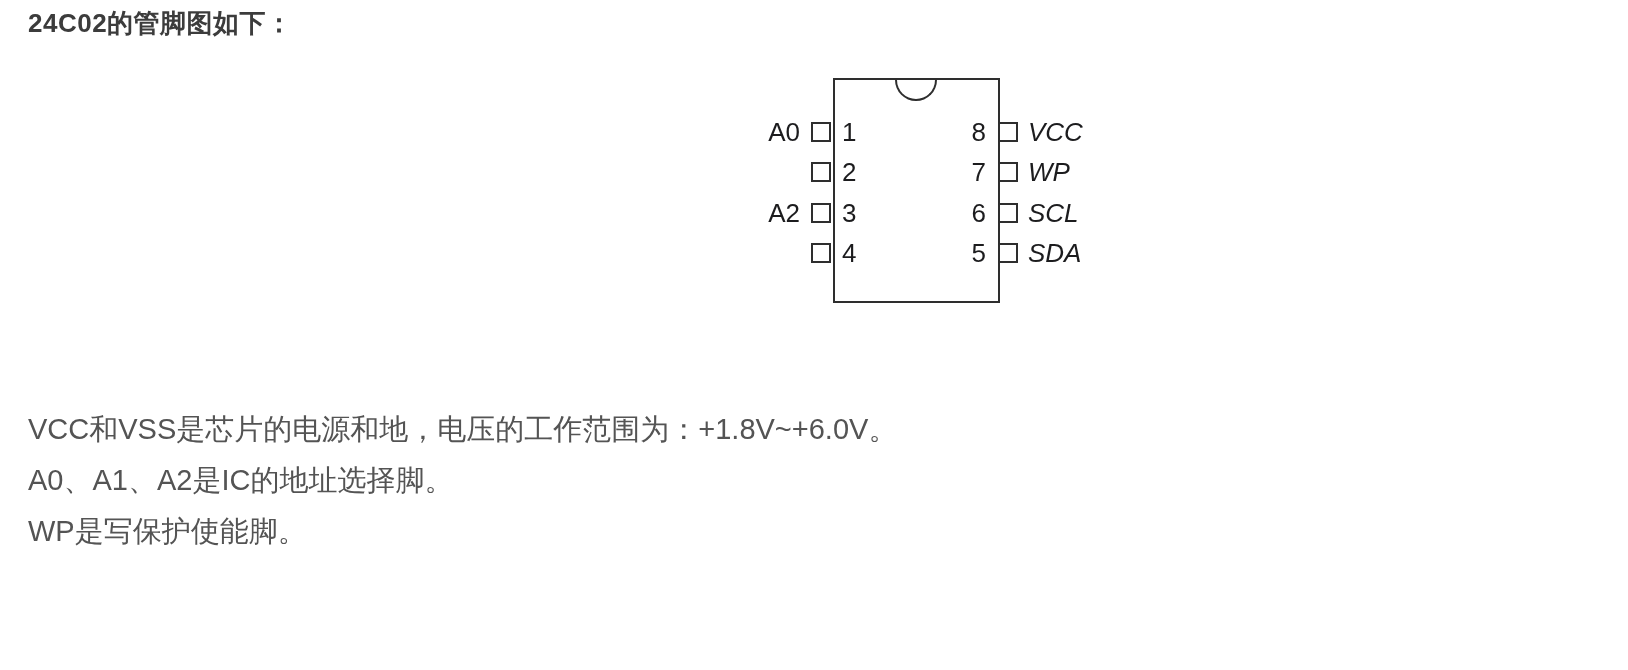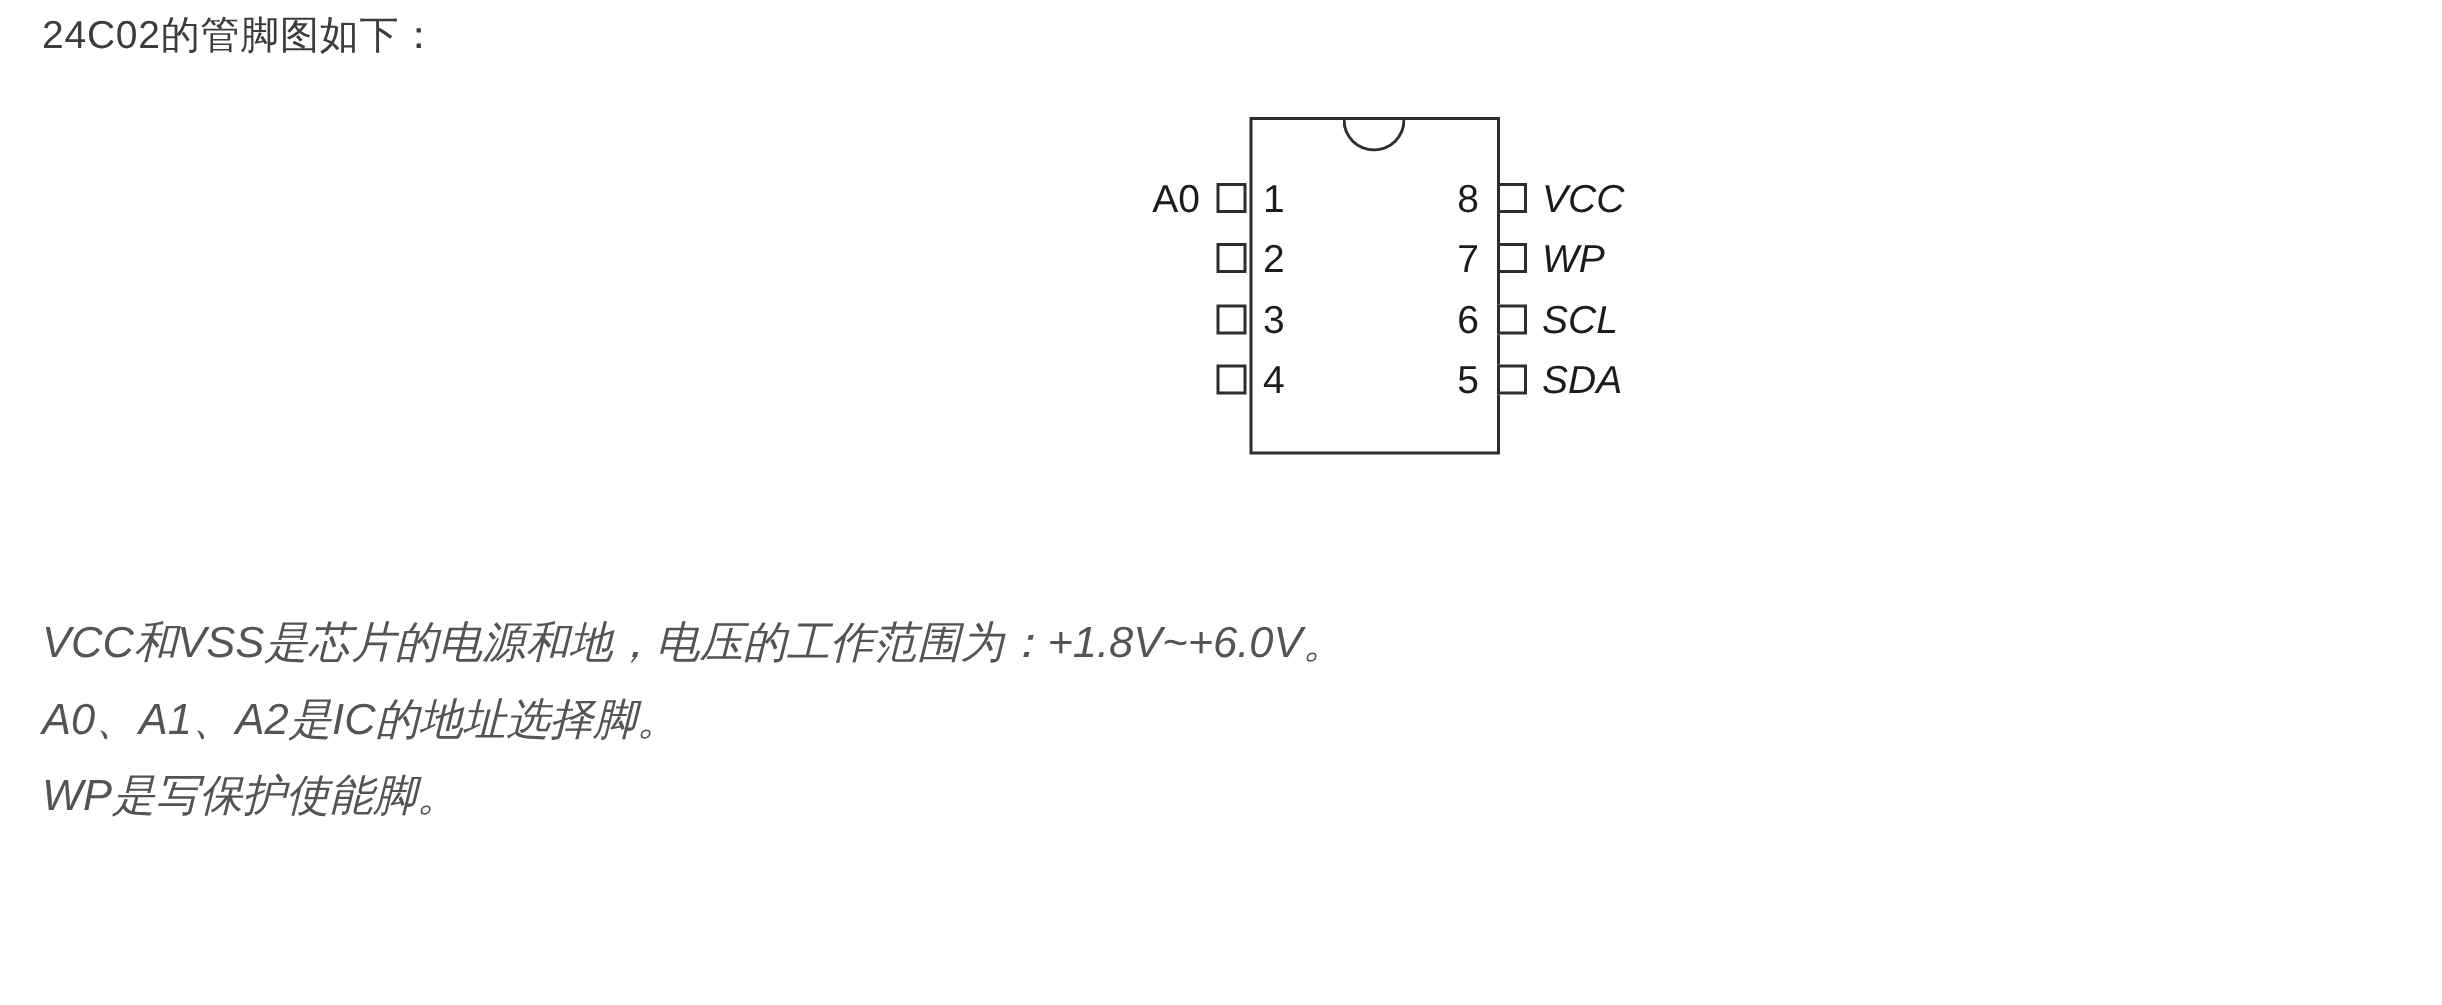--- a/index.html
+++ b/index.html
@@ -9,21 +9,21 @@
     height: 670px;
     position: relative;
     overflow: hidden;
     font-family: "Liberation Sans", "DejaVu Sans", sans-serif;
   }
   .page-title {
     position: absolute;
     left: 28px;
     top: 6px;
     font-size: 26px;
-    font-weight: normal;
+    font-weight: bold;
     color: #3c3c3c;
     letter-spacing: 0.5px;
     white-space: nowrap;
   }
   
   .diagram {
     position: absolute;
     left: 0; top: 0;
     width: 1492px; height: 360px;
   }
@@ -69,39 +69,39 @@
     position: absolute;
     left: 28px;
     top: 404px;
     width: 1560px;
   }
   .description p {
     font-size: 29px;
     line-height: 51px;
     color: #545454;
     white-space: nowrap;
-    font-style: italic;
   }
 </style>
 </head>
 <body>
 
 <h1 class="page-title">24C02的管脚图如下：</h1>
 
 <div class="diagram">
   <div class="ic-body"></div>
   <div class="ic-notch"></div>
 
   <span class="pin-text pin-name-left" style="top:116px">A0</span>
   <span class="pin-square left" style="top:122px"></span>
   <span class="pin-text pin-num-left" style="top:116px">1</span>
 
   <span class="pin-square left" style="top:162px"></span>
   <span class="pin-text pin-num-left" style="top:156px">2</span>
 
+  <span class="pin-text pin-name-left" style="top:197px">A2</span>
   <span class="pin-square left" style="top:203px"></span>
   <span class="pin-text pin-num-left" style="top:197px">3</span>
 
   <span class="pin-square left" style="top:243px"></span>
   <span class="pin-text pin-num-left" style="top:237px">4</span>
 
   <span class="pin-text pin-num-right" style="top:116px">8</span>
   <span class="pin-square right" style="top:122px"></span>
   <span class="pin-text pin-name-right" style="top:116px">VCC</span>
 

